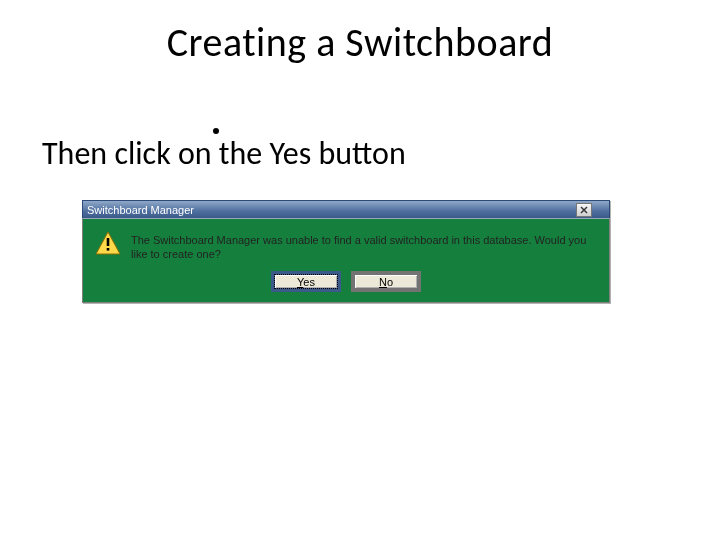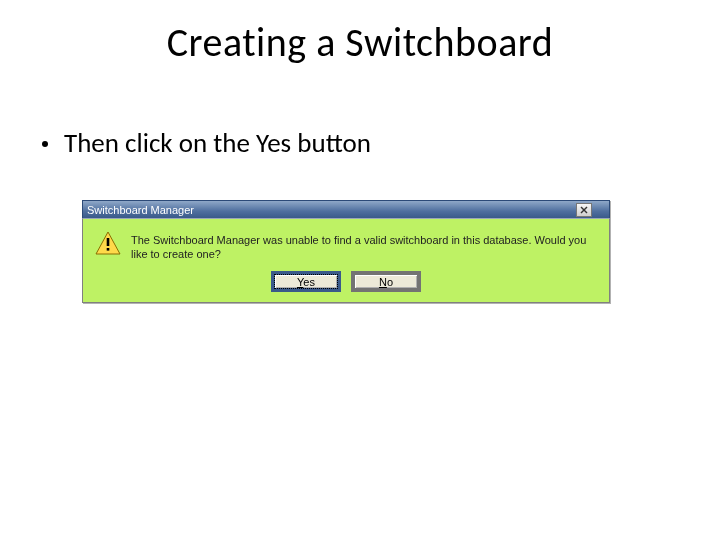--- a/index.html
+++ b/index.html
@@ -26,21 +26,22 @@
     font-size: 40px;
     font-weight: 400;
     letter-spacing: 0.5px;
   }
   .bullet-row {
     position: absolute;
     top: 126px;
     left: 42px;
     display: flex;
     align-items: center;
-    font-size: 27px;
+    font-size: 32px;
+    flex-direction: column;
   }
   .bullet-dot {
     width: 6px;
     height: 6px;
     background: #000;
     border-radius: 50%;
     margin-right: 16px;
     margin-top: 2px;
     flex: 0 0 auto;
   }
@@ -77,21 +78,21 @@
     height: 14px;
     background: linear-gradient(to bottom, #f7f7f7, #cfcfcf);
     border: 1px solid #777;
     box-sizing: border-box;
     display: flex;
     align-items: center;
     justify-content: center;
   }
   .close-btn svg { display: block; }
   .dialog-body {
-    background: #bef264;
+    background: #15803d;
     border: 1px solid #808080;
     border-top: 1px solid #9aa7b8;
     padding: 10px 12px 10px 12px;
     box-sizing: border-box;
   }
   .body-row {
     display: flex;
     align-items: flex-start;
     gap: 10px;
   }

